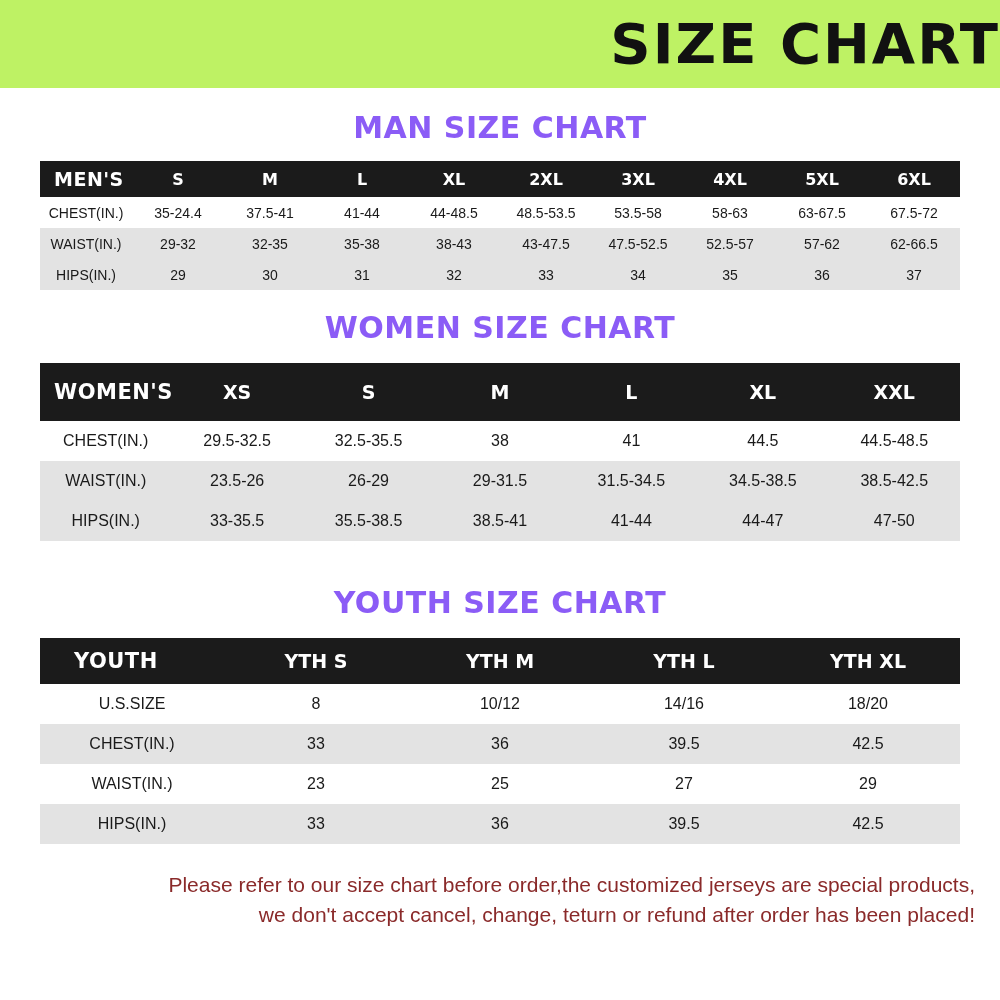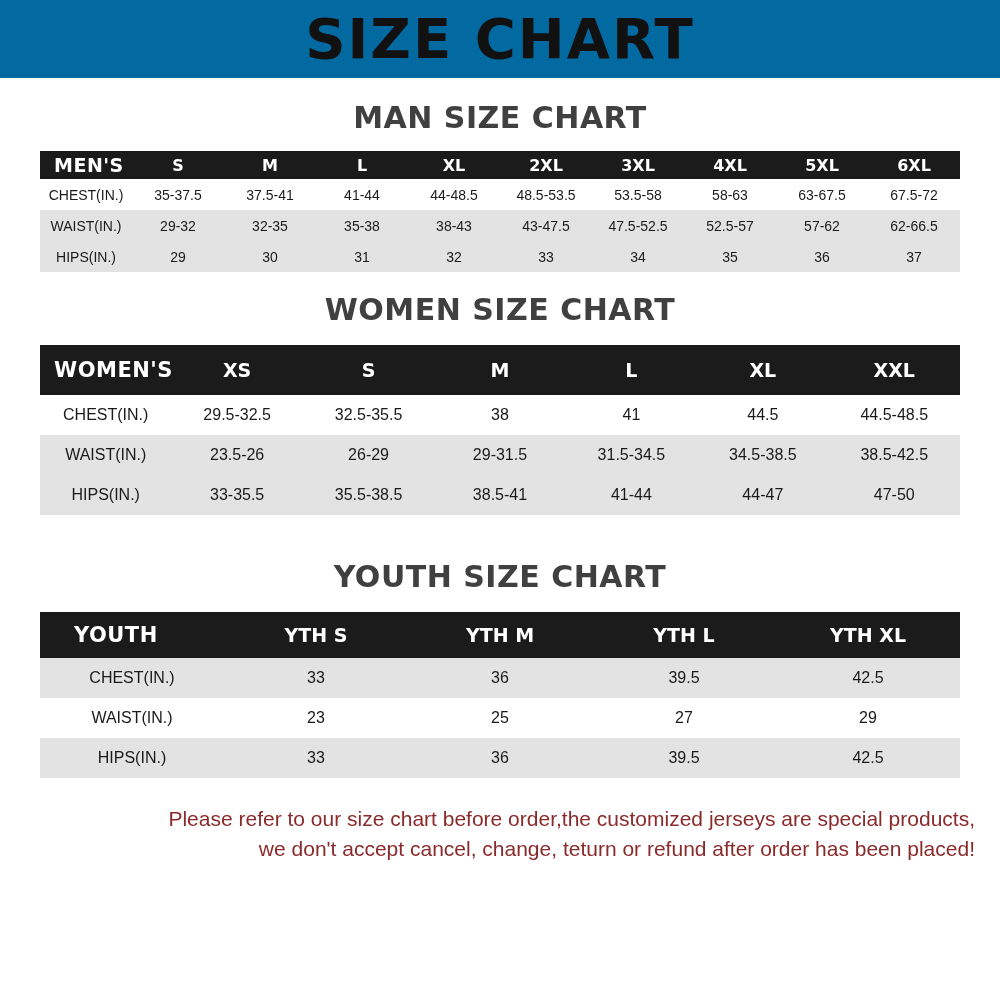--- a/index.html
+++ b/index.html
@@ -17,45 +17,45 @@
     position: relative;
     width: 1000px;
     height: 1000px;
     background: #ffffff;
     box-sizing: border-box;
   }
 
   
   .header {
     width: 100%;
-    height: 78px;
-    background: #0369a1;
+    height: 88px;
+    background: #bef264;
     display: flex;
     align-items: center;
-    justify-content: center;
+    justify-content: flex-end;
   }
   .header-title {
     font-family: "DejaVu Sans", sans-serif;
     font-weight: bold;
     font-size: 56px;
     letter-spacing: 2px;
     color: #111111;
     line-height: 1;
   }
 
   
   .section {
     padding: 0 40px;
   }
   .section-title {
     text-align: center;
     font-family: "DejaVu Sans", sans-serif;
     font-weight: bold;
     font-size: 30px;
-    color: #404040;
+    color: #8b5cf6;
     letter-spacing: 0.5px;
   }
   .man .section-title { margin: 22px 0 16px 0; }
   .women .section-title { margin: 20px 0 18px 0; }
   .youth .section-title { margin: 44px 0 18px 0; }
 
   table {
     border-collapse: collapse;
     width: 920px;
     margin: 0 auto;
@@ -68,21 +68,21 @@
     color: #1a1a1a;
   }
 
   
   tr.head {
     background: #1b1b1b;
   }
   tr.head td {
     color: #ffffff;
     font-weight: bold;
-    height: 28px;
+    height: 36px;
     font-size: 17px;
     font-family: "DejaVu Sans", sans-serif;
   }
   tr.head td.rowlabel {
     text-align: left;
     padding-left: 14px;
     font-size: 19px;
     letter-spacing: 0.5px;
   }
 
@@ -97,21 +97,21 @@
   }
   tr.shade td { background: #e3e3e3; }
   tr.plain td { background: #ffffff; }
 
   
   .man tr.head td { font-size: 16px; }
   .man tr.head td.rowlabel { font-size: 19px; }
   .man tr.band td { font-size: 14px; height: 31px; }
 
   
-  .women tr.head td { height: 50px; font-size: 19px; }
+  .women tr.head td { height: 58px; font-size: 19px; }
   .women tr.head td.rowlabel { font-size: 21px; }
   .women tr.band td { height: 40px; font-size: 16px; }
 
   
   .youth tr.head td { height: 46px; font-size: 19px; }
   .youth tr.head td.rowlabel { font-size: 21px; padding-left: 34px; }
   .youth tr.band td { height: 40px; font-size: 16px; }
 
   
   .footer-note {
@@ -145,21 +145,21 @@
           <td>L</td>
           <td>XL</td>
           <td>2XL</td>
           <td>3XL</td>
           <td>4XL</td>
           <td>5XL</td>
           <td>6XL</td>
         </tr>
         <tr class="band plain">
           <td class="rowlabel">CHEST(IN.)</td>
-          <td>35-37.5</td>
+          <td>35-24.4</td>
           <td>37.5-41</td>
           <td>41-44</td>
           <td>44-48.5</td>
           <td>48.5-53.5</td>
           <td>53.5-58</td>
           <td>58-63</td>
           <td>63-67.5</td>
           <td>67.5-72</td>
         </tr>
         <tr class="band shade">
@@ -238,20 +238,27 @@
     <div class="section-title">YOUTH SIZE CHART</div>
     <table>
       <tbody>
         <tr class="head">
           <td class="rowlabel">YOUTH</td>
           <td>YTH S</td>
           <td>YTH M</td>
           <td>YTH L</td>
           <td>YTH XL</td>
         </tr>
+        <tr class="band plain">
+          <td class="rowlabel">U.S.SIZE</td>
+          <td>8</td>
+          <td>10/12</td>
+          <td>14/16</td>
+          <td>18/20</td>
+        </tr>
         <tr class="band shade">
           <td class="rowlabel">CHEST(IN.)</td>
           <td>33</td>
           <td>36</td>
           <td>39.5</td>
           <td>42.5</td>
         </tr>
         <tr class="band plain">
           <td class="rowlabel">WAIST(IN.)</td>
           <td>23</td>

